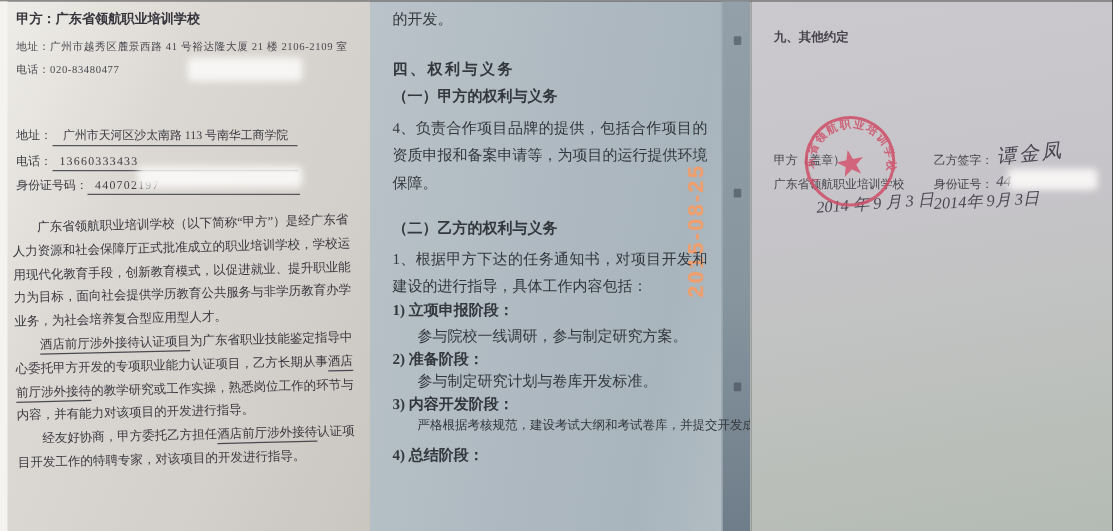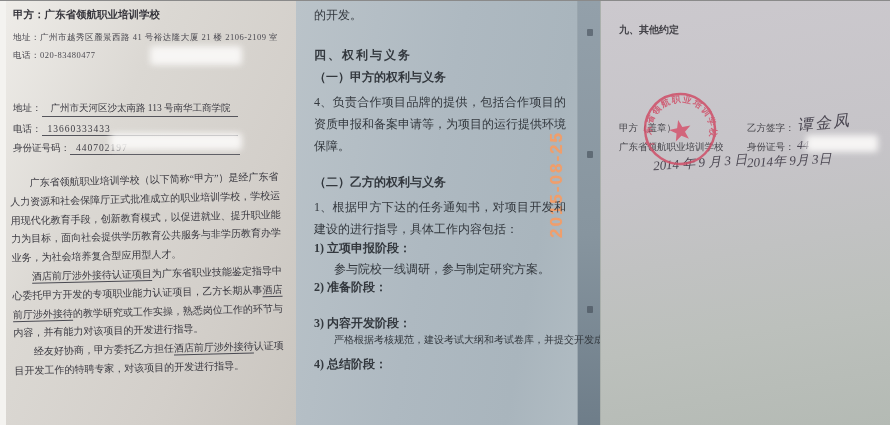--- a/index.html
+++ b/index.html
@@ -100,20 +100,21 @@
     <div class="t p2-t b" style="left:18px;top:68px;">（一）甲方的权利与义务</div>
     <div class="t p2-t p2-block" style="left:18px;top:90px;">4、负责合作项目品牌的提供，包括合作项目的资质申报和备案申请等，为项目的运行提供环境保障。</div>
 
     <div class="t p2-t b" style="left:18px;top:173px;">（二）乙方的权利与义务</div>
     <div class="t p2-t p2-block" style="left:18px;top:195px;">1、根据甲方下达的任务通知书，对项目开发和建设的进行指导，具体工作内容包括：</div>
 
     <div class="t p2-t b" style="left:18px;top:239px;">1) 立项申报阶段：</div>
     <div class="t p2-t" style="left:38px;top:260px;">参与院校一线调研，参与制定研究方案。</div>
 
     <div class="t p2-t b" style="left:18px;top:278px;">2) 准备阶段：</div>
+    <div class="t p2-t" style="left:38px;top:296px;">参与制定研究计划与卷库开发标准。</div>
 
     <div class="t p2-t b" style="left:18px;top:314px;">3) 内容开发阶段：</div>
     <div class="t p2-t" style="left:38px;top:332px;font-size:10px;">严格根据考核规范，建设考试大纲和考试卷库，并提交开发成果。</div>
 
     <div class="t p2-t b" style="left:18px;top:355px;">4) 总结阶段：</div>
   </div>
 
   <div class="page" id="page3">
     <div class="t p3-t b" style="left:18px;top:22px;font-size:10px;">九、其他约定</div>
 

